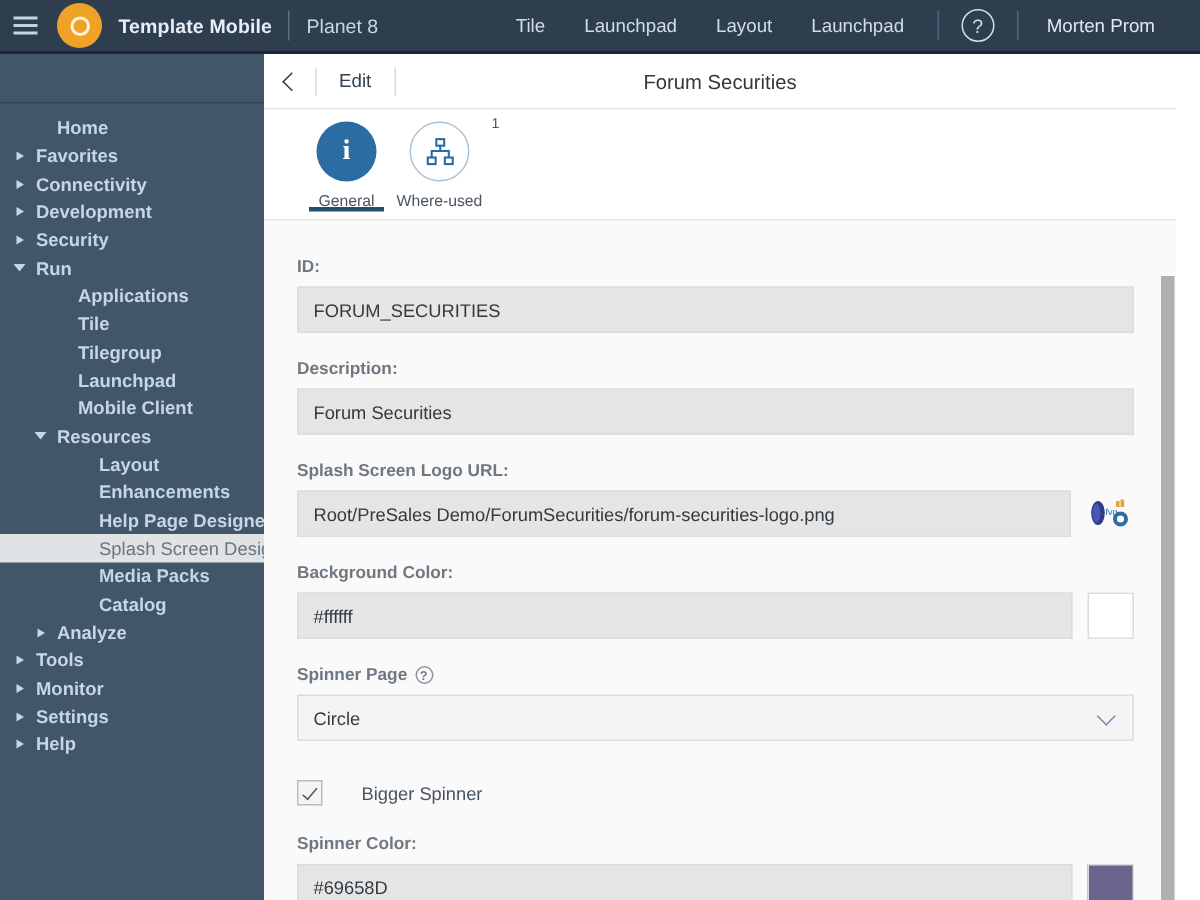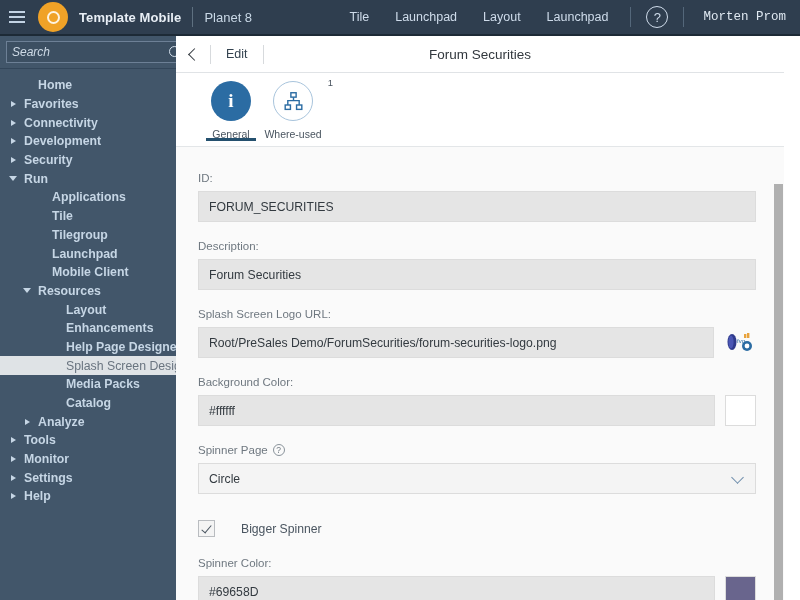--- a/index.html
+++ b/index.html
@@ -43,21 +43,21 @@
     color: #cfdceb; font-size: 12.5px; padding: 0 13px; cursor: pointer;
     line-height: 36px;
   }
   .tb-sep2 { width: 1px; height: 20px; background: #54677a; margin: 0 9px; }
   .tb-help {
     width: 22px; height: 22px; border-radius: 50%;
     border: 1.5px solid #cfdceb; color: #cfdceb;
     font-size: 13px; display: flex; align-items: center; justify-content: center;
     cursor: pointer; margin: 0 6px;
   }
-  .tb-user { color: #dfe8f1; font-size: 12.5px; padding: 0 14px 0 10px; cursor: pointer; font-family: Liberation Mono, monospace; }
+  .tb-user { color: #dfe8f1; font-size: 12.5px; padding: 0 30px 0 10px; cursor: pointer; }
 
   
   #sidebar {
     position: absolute; top: 36px; left: 0; width: 190px; height: 564px;
     background: #42566a; border-right: 2px solid #233241;
     overflow: hidden;
   }
   #search-row {
     height: 33px; display: flex; align-items: center; padding: 0 6px;
     border-bottom: 1px solid #33465a;
@@ -165,21 +165,21 @@
     position: absolute; bottom: -1px; left: 6px; width: 50px; height: 3px;
     background: #24506e;
   }
 
   #form {
     position: absolute; top: 112px; left: 0; right: 0; bottom: 0;
     padding: 24px 28px 0 22px; overflow: hidden;
   }
   .flabel {
     font-size: 11.5px; color: #6f7880; margin-bottom: 7px;
-    display: flex; align-items: center; gap: 5px;
+    display: flex; align-items: center; gap: 5px; font-weight: bold;
   }
   .qmark {
     width: 12px; height: 12px; border-radius: 50%;
     border: 1.2px solid #8a939b; color: #6f7880;
     font-size: 8.5px; display: inline-flex; align-items: center;
     justify-content: center; cursor: pointer;
   }
   .frow { display: flex; align-items: stretch; gap: 10px; }
   .finput {
     flex: 1; height: 31px; background: #e5e5e5;
@@ -248,24 +248,20 @@
     <div class="tb-link">Launchpad</div>
     <div class="tb-sep2"></div>
     <div class="tb-help">?</div>
     <div class="tb-sep2"></div>
     <div class="tb-user">Morten Prom</div>
   </div>
 </div>
 
 <div id="sidebar">
   <div id="search-row">
-    <div id="search-box">
-      <input type="text" placeholder="Search" style="">
-      <div class="mag"></div>
-    </div>
     <div class="chev-btn">
       
     </div>
 
   </div>
   <div id="tree">
       <div class="tnode bold">
         <div style="width: 20px; flex: 0 0 auto;"></div>
         <div class="tw"></div>
         <div style="margin-left: 4px;">Home</div>

